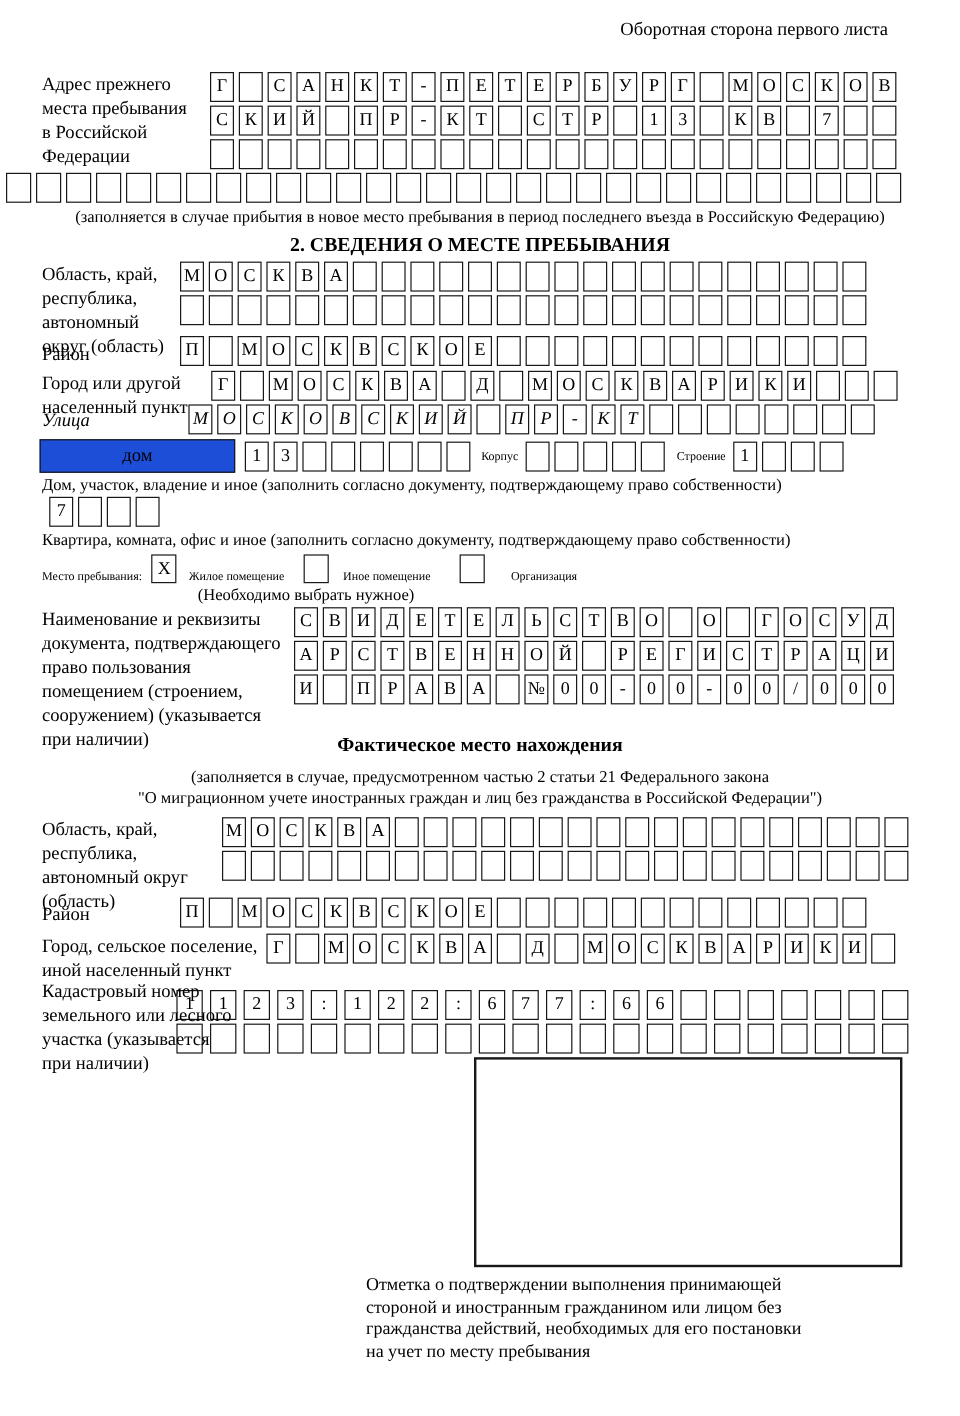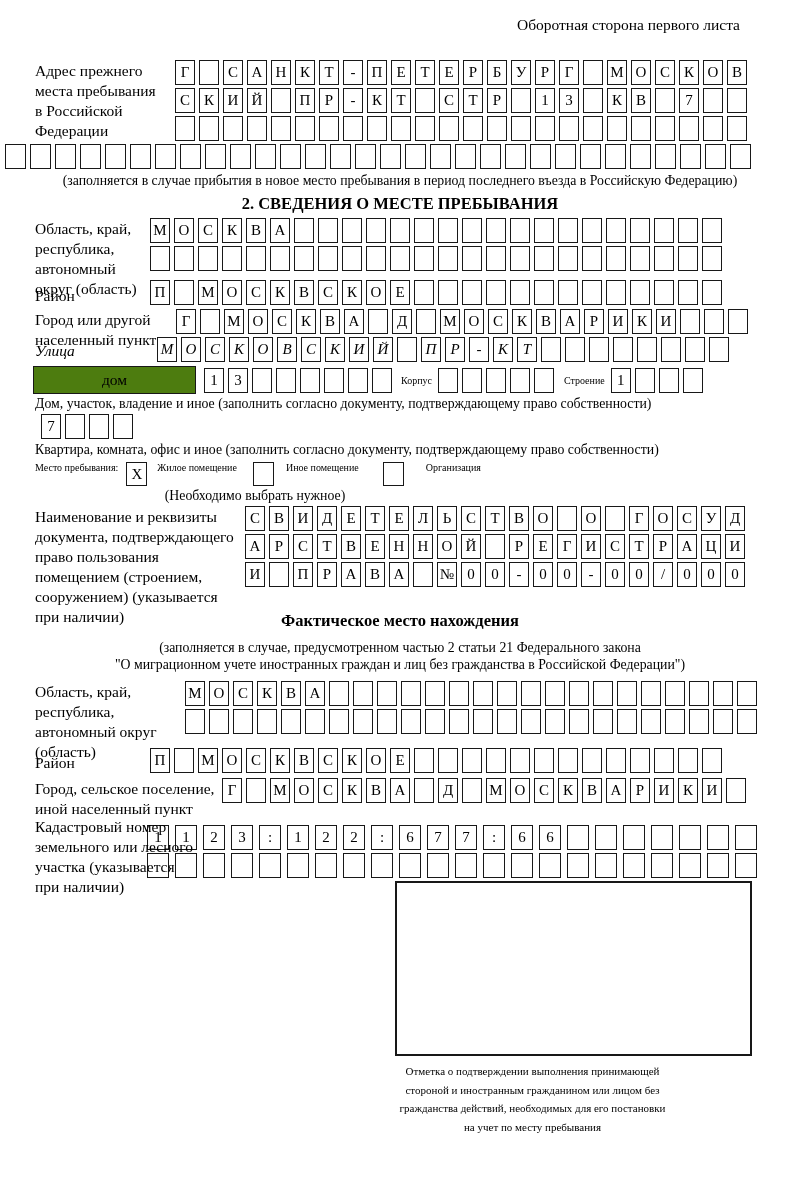--- a/index.html
+++ b/index.html
@@ -26,30 +26,30 @@
   .ml5{margin-left:5px;}
   .mt26{margin-top:26px;} .mt3{margin-top:3px;} .mt4{margin-top:4px;} .mt2{margin-top:2px;}
   .mt9{margin-top:9px;} .mt7{margin-top:3px;font-style:italic;} .mt8{margin-top:8px;} .mt1{margin-top:1px;}
   .mt23{margin-top:23px;} .mt14{margin-top:14px;} .mt5{margin-top:5px;} .mt22{margin-top:22px;}
   .note{font-size:13.8px;line-height:17px;}
   .center{text-align:center;}
   .noteleft{margin-left:35px;font-family:Liberation Serif, serif;}
   .sect-title{font-weight:bold;text-align:center;font-size:16.5px;line-height:21px;}
   .domrow{display:flex;align-items:center;margin-left:33px;}
   .fieldbox{border:1.8px solid #181818;height:28px;box-sizing:border-box;display:flex;
-            align-items:center;justify-content:center;font-size:15.5px;background:#4d7c0f;}
+            align-items:center;justify-content:center;font-size:15.5px;background:#1d4ed8;}
   .dombox{width:163px;}
   .kvbox{width:200px;}
   .inl{font-size:10px;white-space:nowrap;}
-  .chkrow{display:flex;align-items:flex-start;margin-left:35px;}
+  .chkrow{display:flex;align-items:flex-end;margin-left:35px;}
   .chk{flex:none;width:21px;height:24px;border:1.6px solid #181818;box-sizing:border-box;
        display:flex;align-items:center;justify-content:center;font-size:15px;background:#fff;}
   .prebind{white-space:pre-line;}
   .stampbox{margin-left:395px;width:357px;height:175px;border:2px solid #181818;box-sizing:border-box;background:#fff;}
-  .stampcap{margin:6px 0 0 305px;width:455px;text-align:center;font-size:11px;line-height:18.5px;white-space:pre-line;}
+  .stampcap{margin:6px 0 0 305px;width:455px;text-align:left;font-size:15px;line-height:18.5px;white-space:pre-line;}
 </style>
 </head>
 <body>
 
 <div class="page">
 
   <div class="hdr-note">Оборотная сторона первого листа</div>
 
   <div class="frow mt26">
     <div class="flabel">Адрес прежнего

